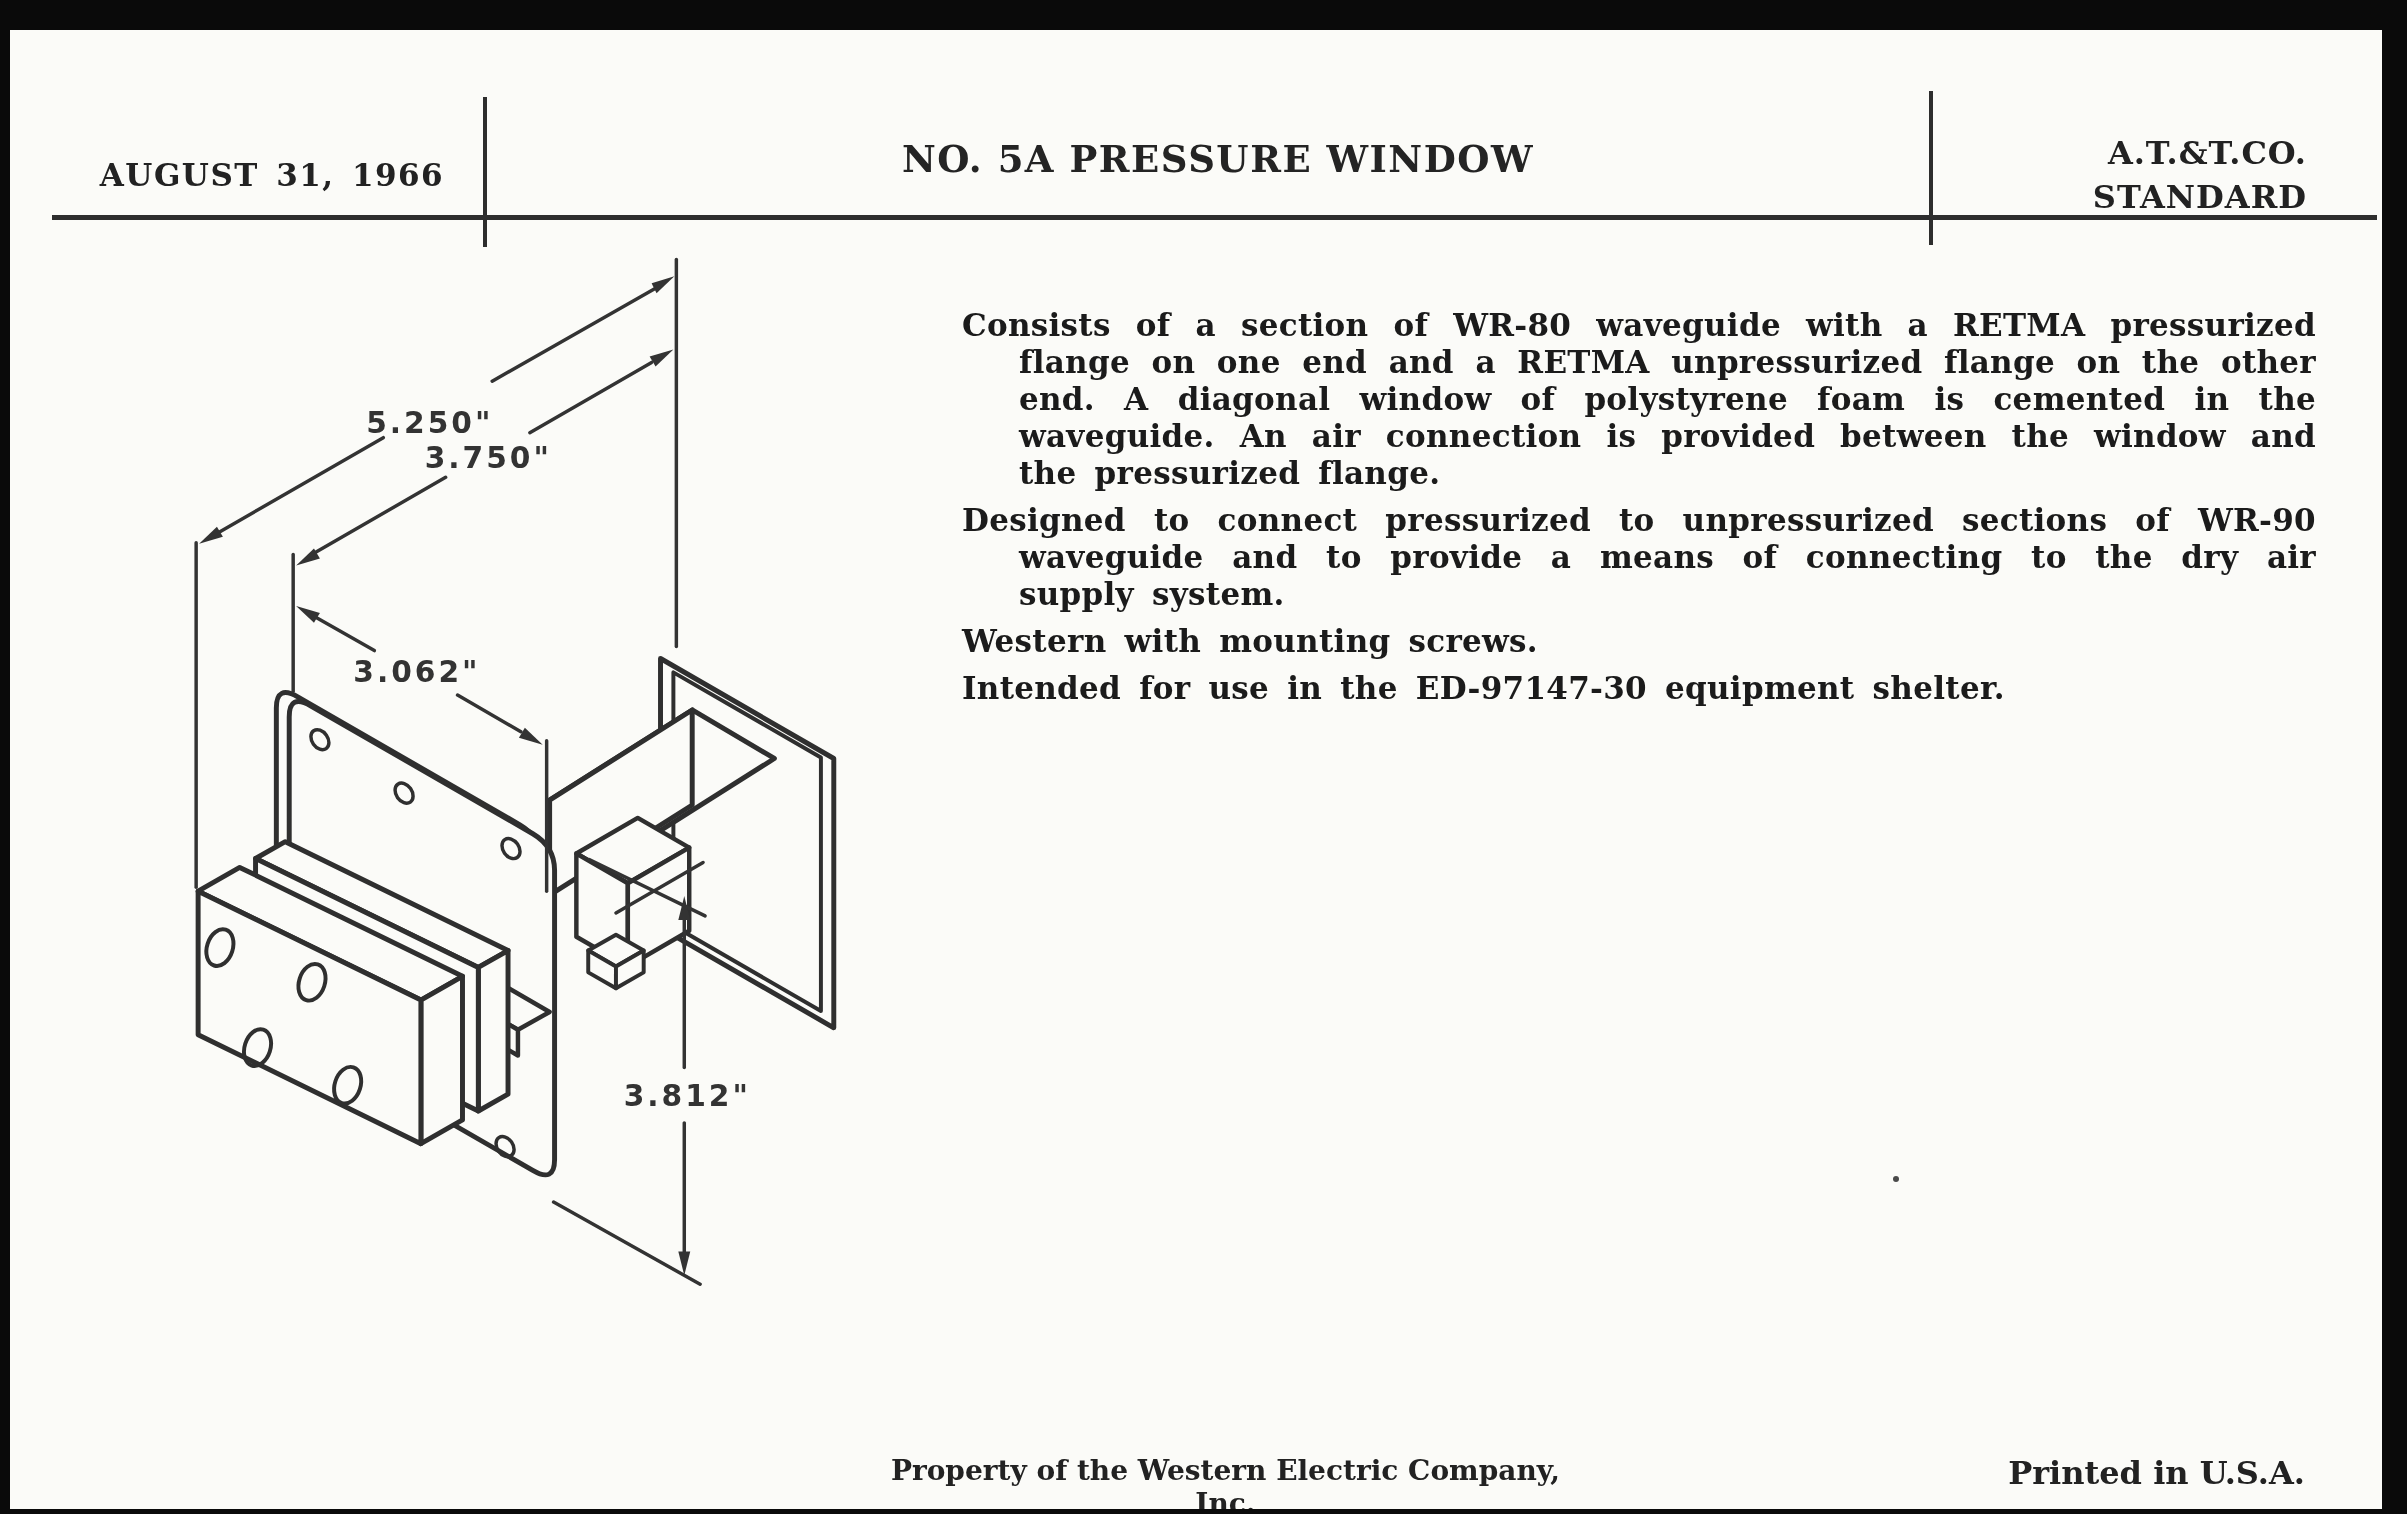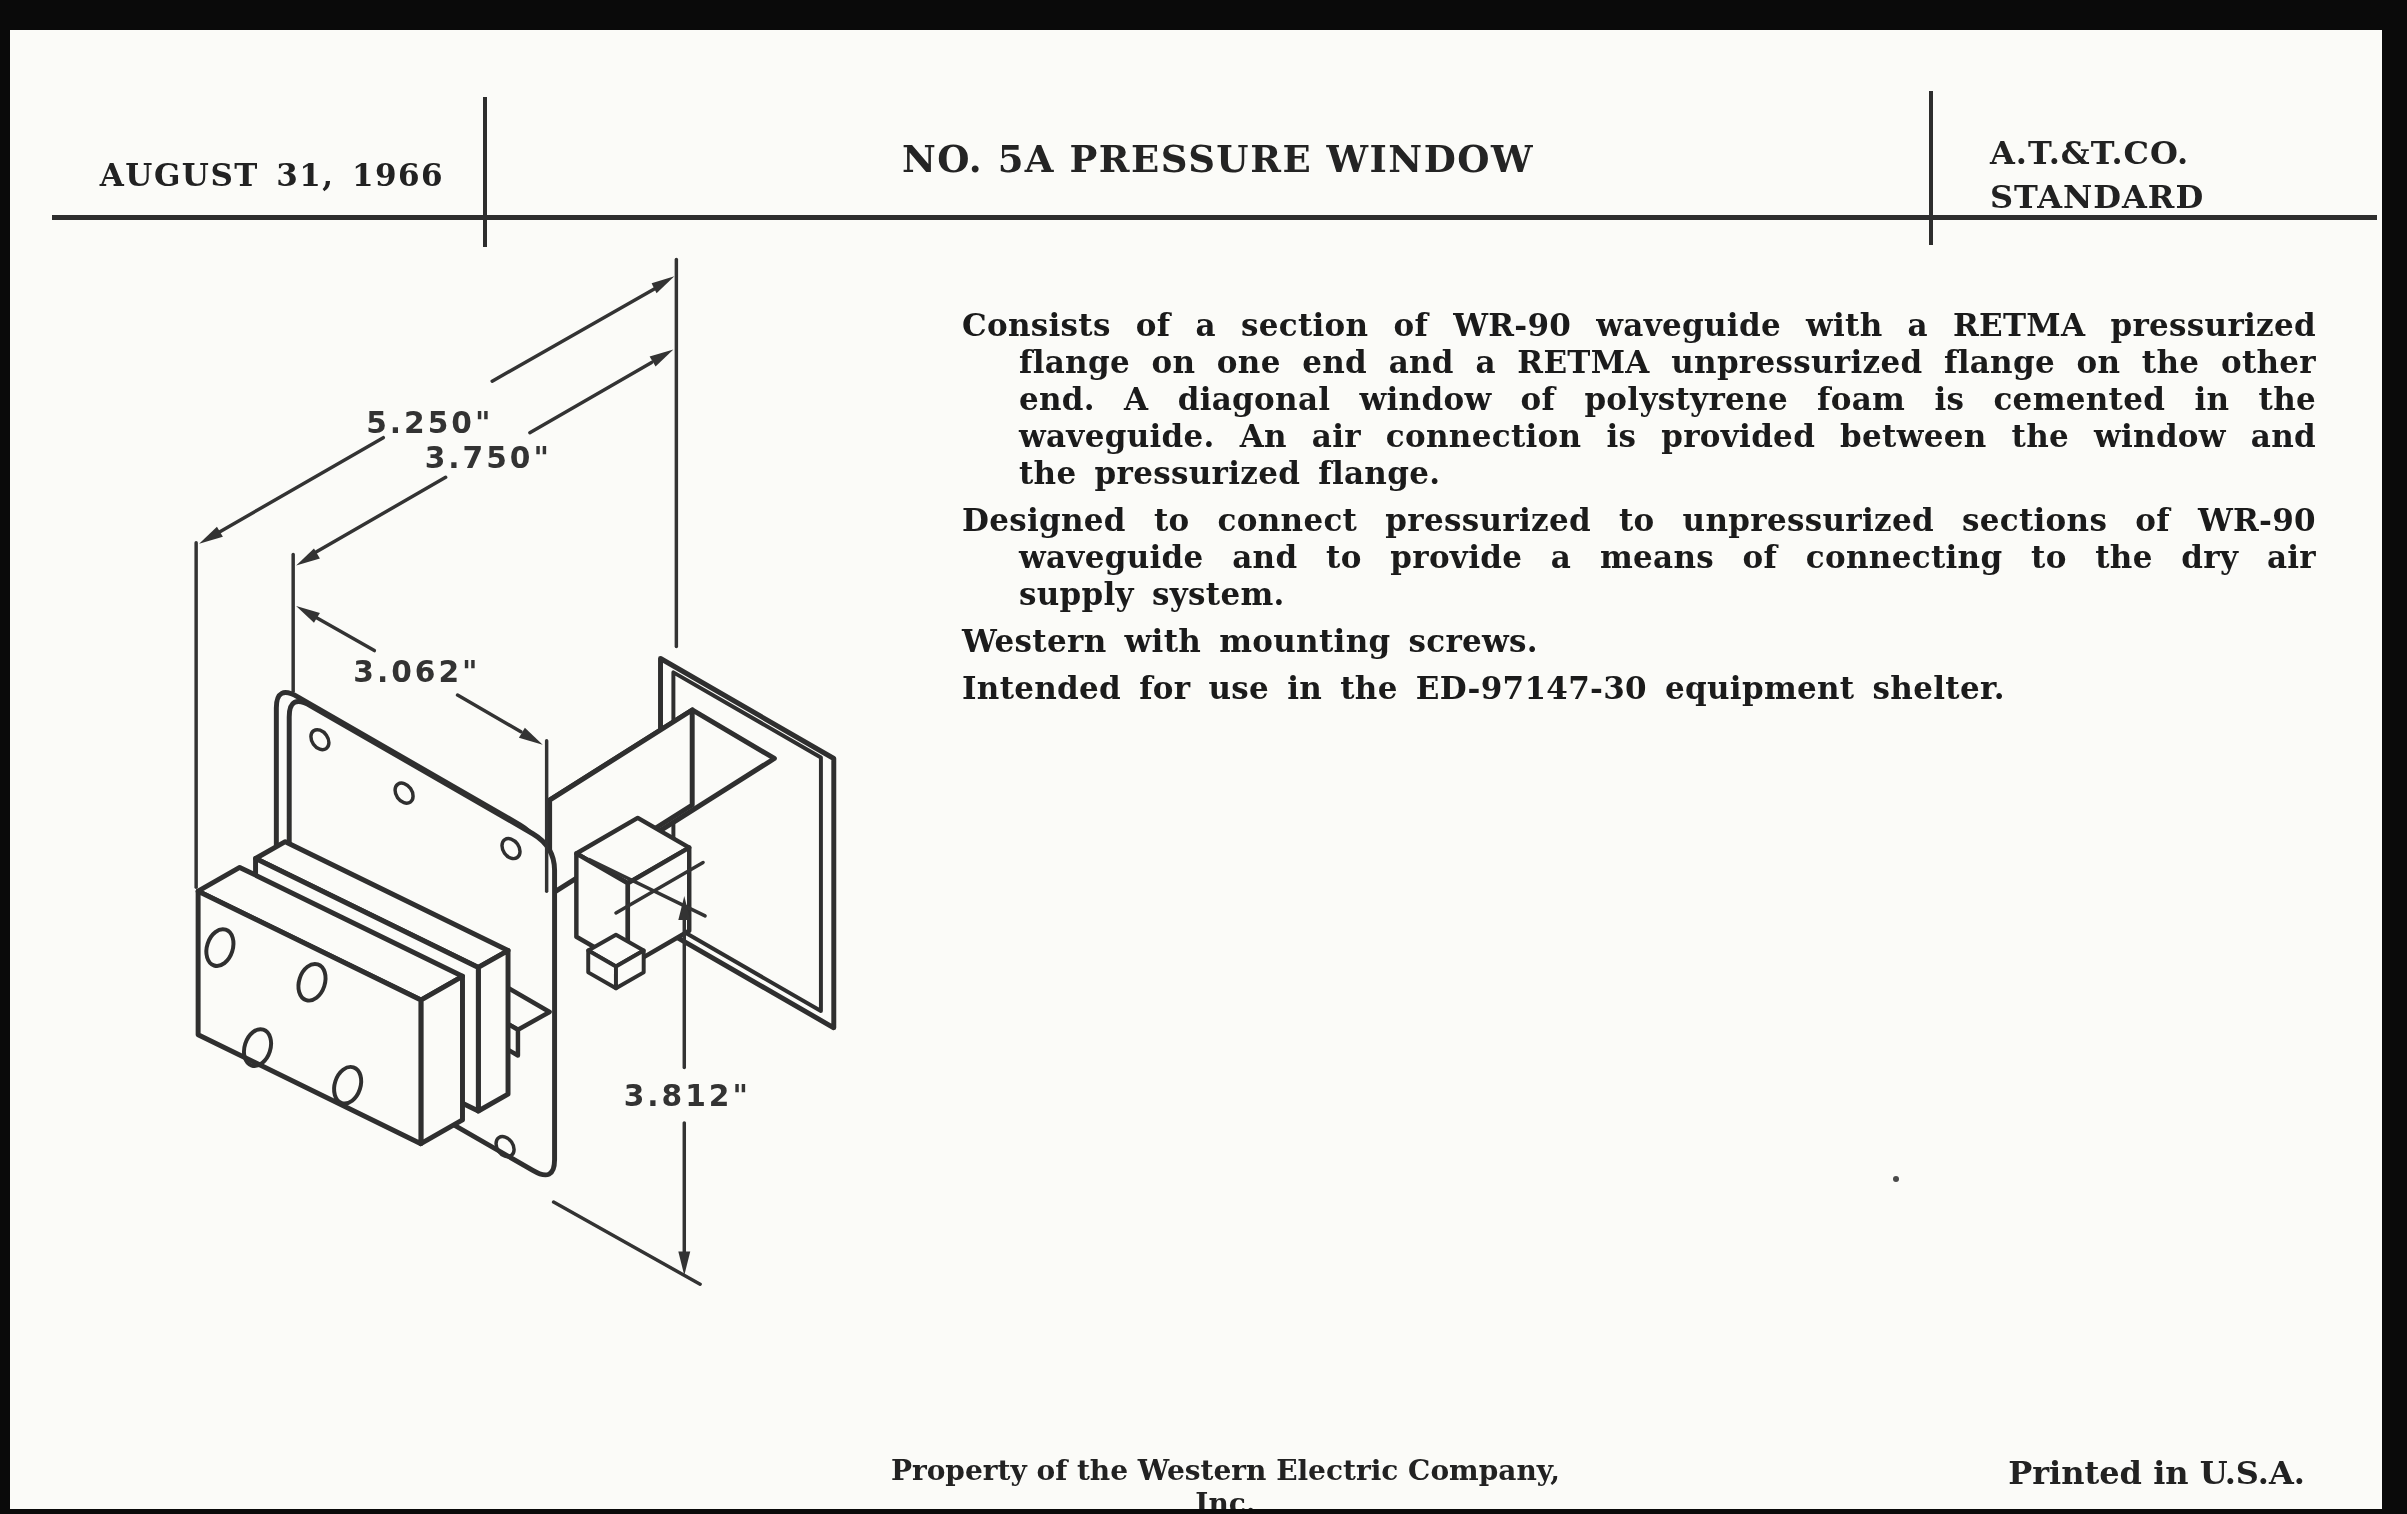--- a/index.html
+++ b/index.html
@@ -14,21 +14,21 @@
   .abs{position:absolute;}
   .hdr-date{
     left:54px;top:127px;width:416px;text-align:center;
     font-weight:700;font-size:31px;letter-spacing:1.5px;color:#222;word-spacing:5px;
   }
   .hdr-title{
     left:792px;top:107px;width:832px;text-align:center;
     font-weight:700;font-size:37px;letter-spacing:1.5px;color:#242424;
   }
   .hdr-org{
-    left:1980px;top:101px;width:317px;text-align:left;
+    left:1980px;top:101px;width:317px;text-align:right;
     font-weight:700;font-size:32px;line-height:44px;color:#222;letter-spacing:1px;
   }
   .vdiv{width:4px;background:#2d2d2d;}
   .vdiv1{left:473px;top:67px;height:150px;}
   .vdiv2{left:1919px;top:61px;height:154px;}
   .hrule{left:42px;top:185px;width:2325px;height:5px;background:#2e2e2e;}
   .bodytext{
     left:952px;top:277px;width:1354px;color:#1b1b1b;
     font-size:31px;line-height:37px;font-weight:600;
     letter-spacing:0.3px;word-spacing:7px;
@@ -67,21 +67,21 @@
     <div class="abs hdr-title">NO. 5A PRESSURE WINDOW</div>
     <div class="abs hdr-org">
       <div>A.T.&amp;T.CO.</div>
       <div>STANDARD</div>
     </div>
     <div class="abs vdiv vdiv1"></div>
     <div class="abs vdiv vdiv2"></div>
     <div class="abs hrule"></div>
 
     <div class="abs bodytext">
-      <p>Consists of a section of WR-90 waveguide with a RETMA pressurized flange on one end and a RETMA unpressurized flange on the other end. A diagonal window of polystyrene foam is cemented in the waveguide. An air connection is provided between the window and the pressurized flange.</p>
+      <p>Consists of a section of WR-80 waveguide with a RETMA pressurized flange on one end and a RETMA unpressurized flange on the other end. A diagonal window of polystyrene foam is cemented in the waveguide. An air connection is provided between the window and the pressurized flange.</p>
       <p>Designed to connect pressurized to unpressurized sections of WR-90 waveguide and to provide a means of connecting to the dry air supply system.</p>
       <p>Western with mounting screws.</p>
       <p>Intended for use in the ED-97147-30 equipment shelter.</p>
     </div>
 
     <svg class="abs figure-svg" viewBox="0 0 2432 1530">
 
       <g>
         <path class="ink solid" stroke-width="5" d="M657,665 L832,766 L832,1038 L657,937 Z"></path>
         <path class="ink" stroke-width="4" d="M670,679 L819,765 L819,1021 L670,935 Z"></path>

